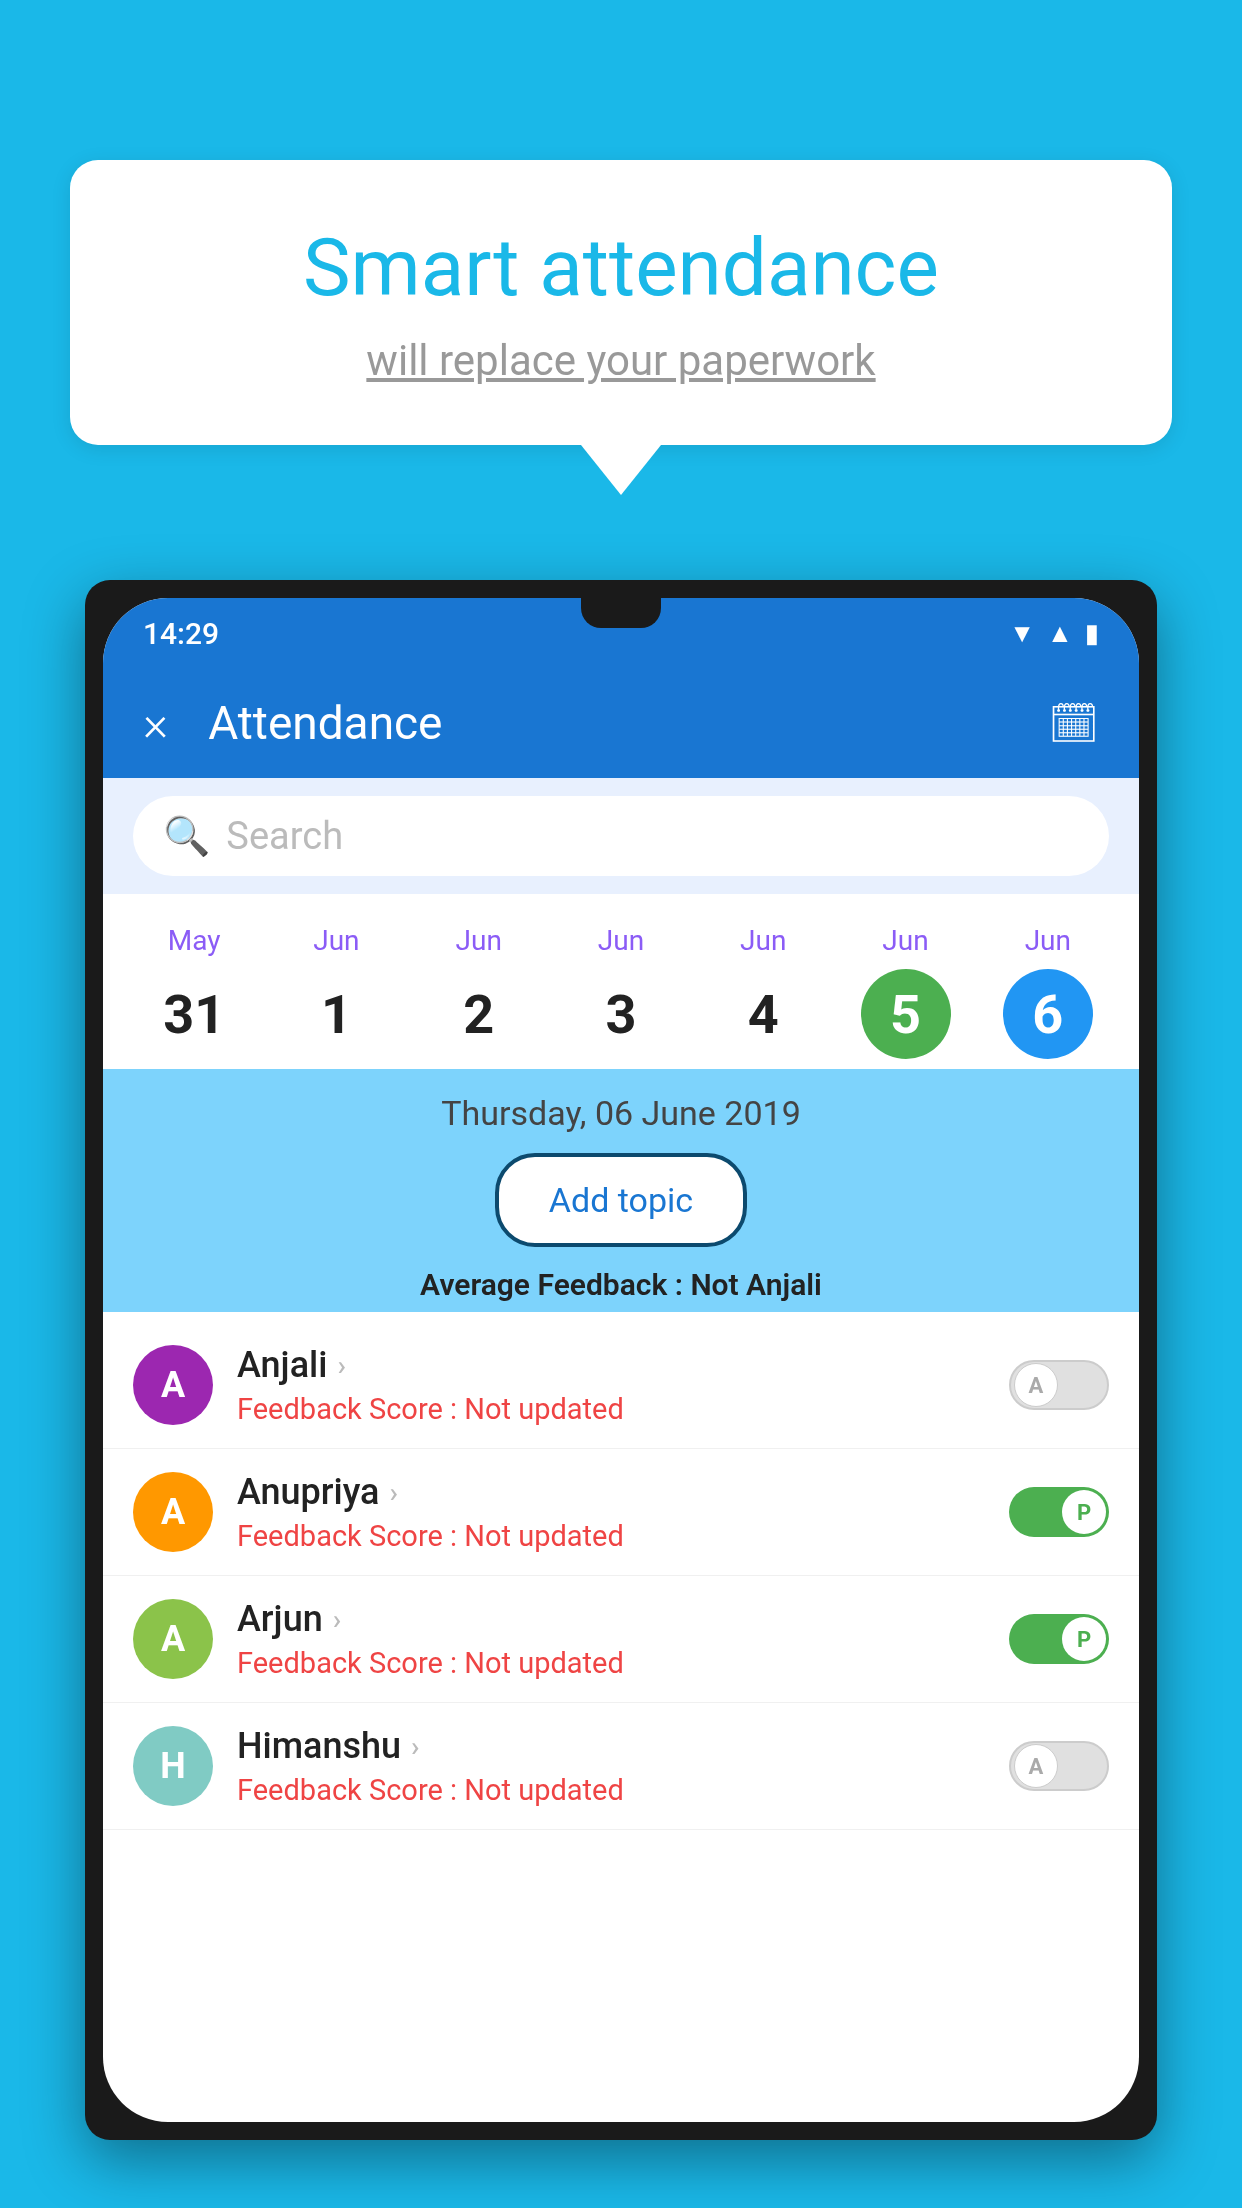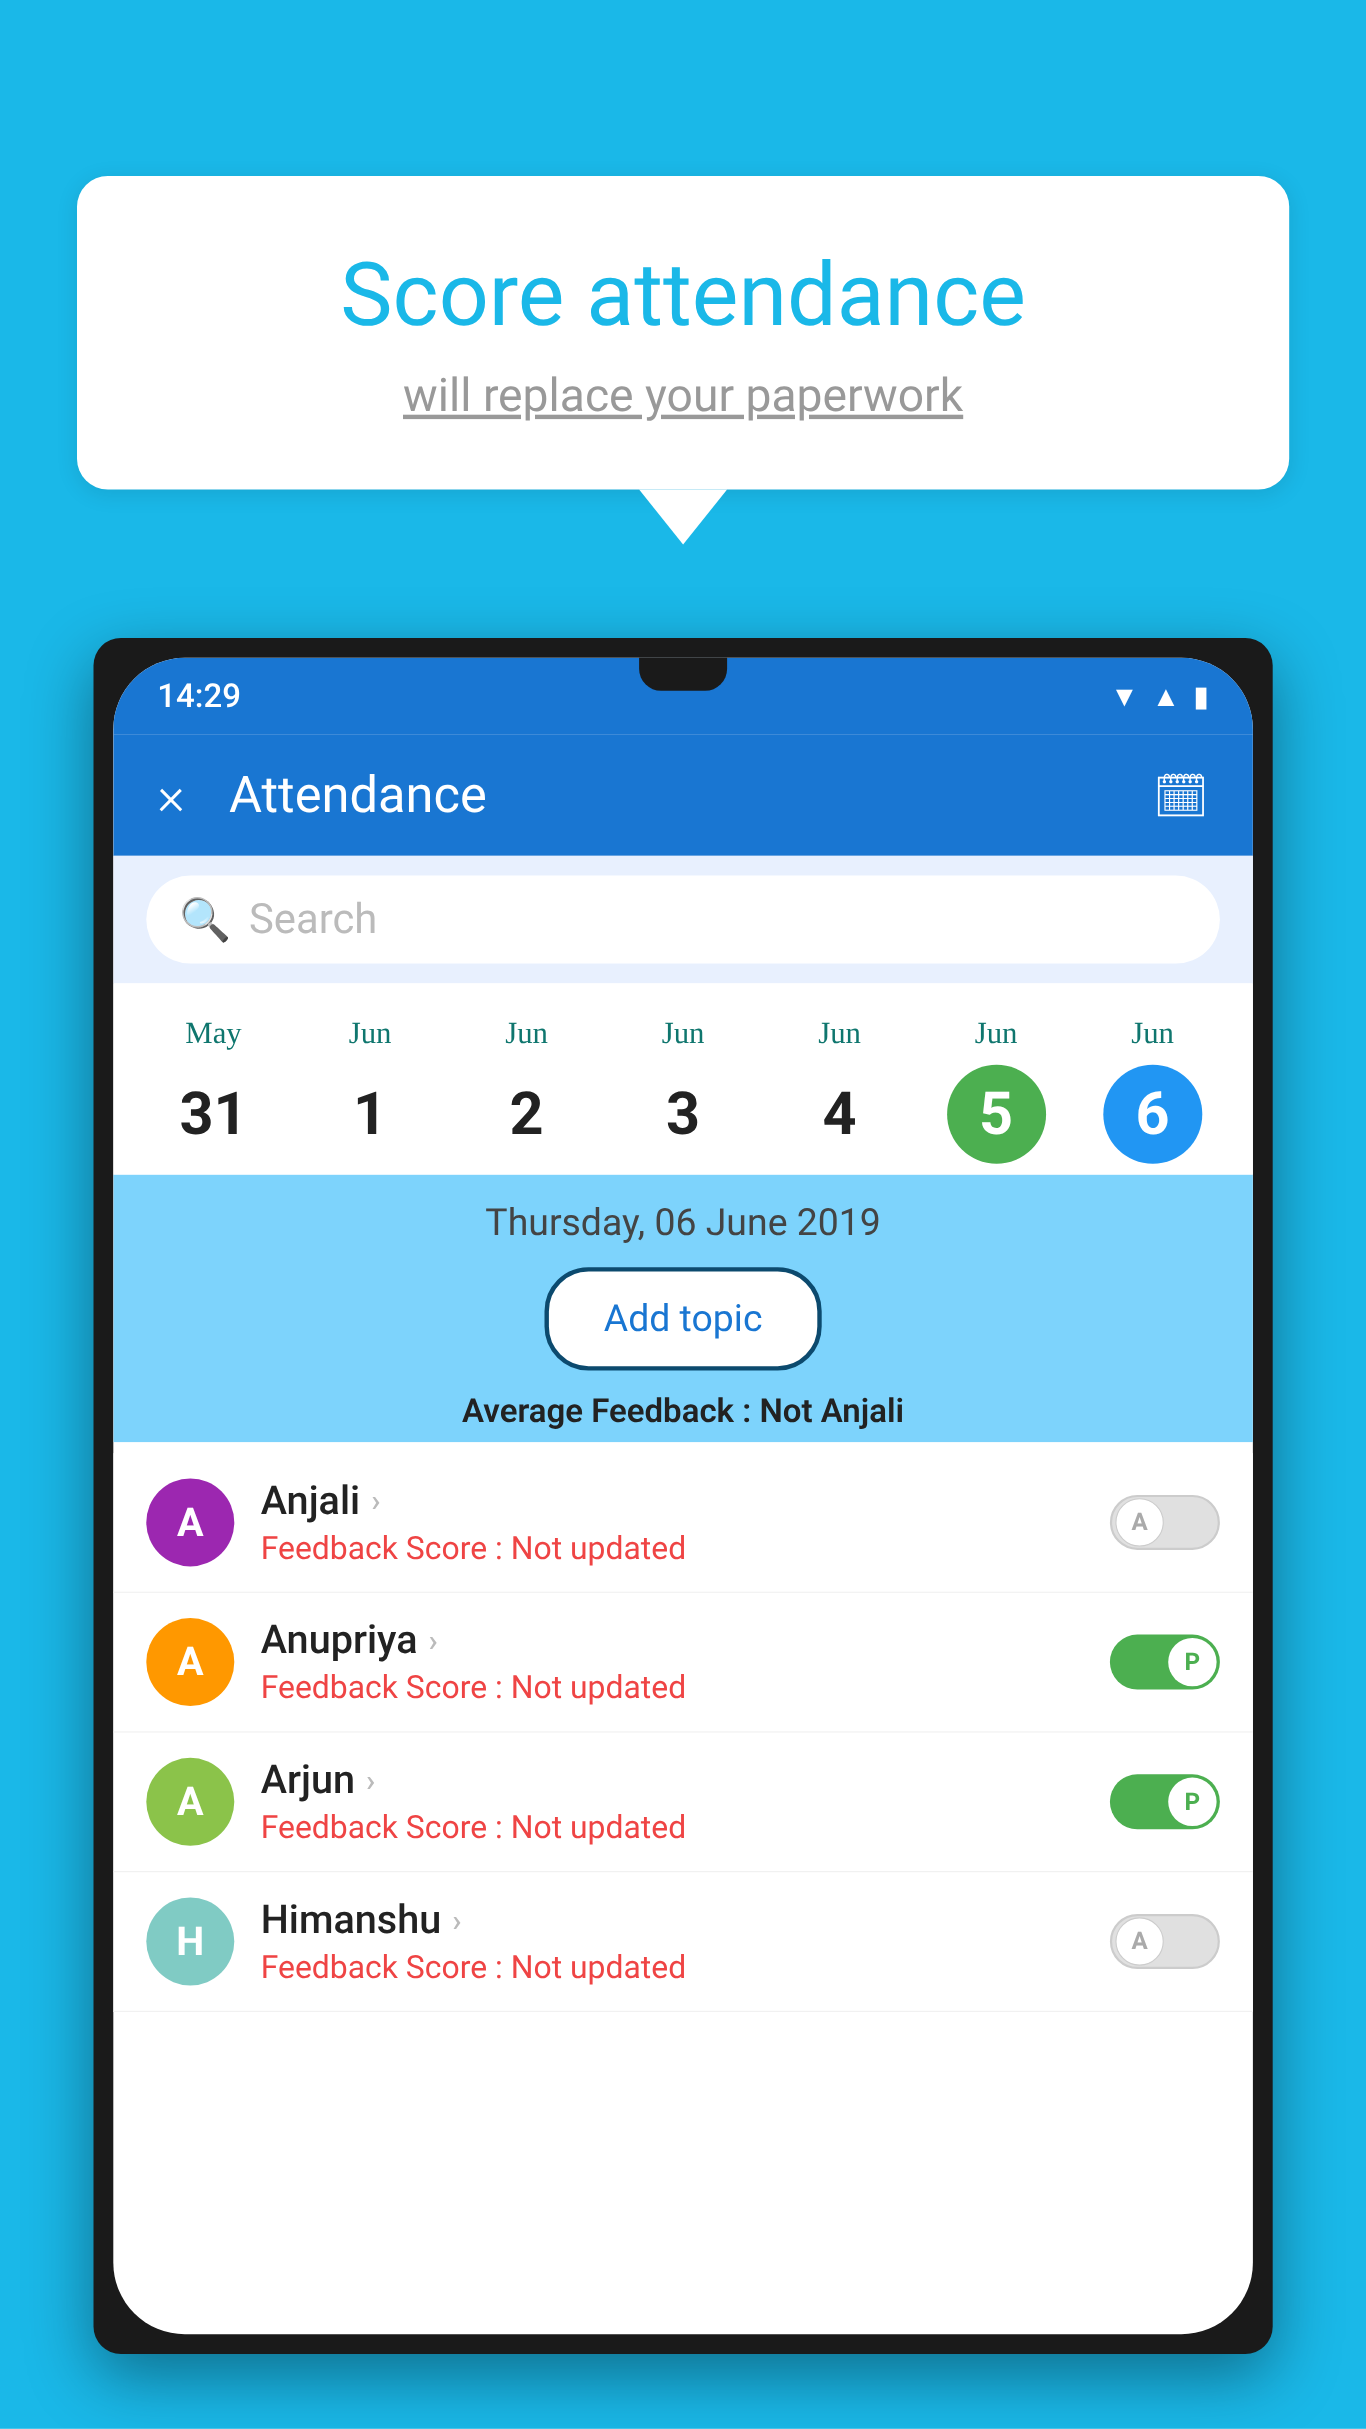--- a/index.html
+++ b/index.html
@@ -186,23 +186,22 @@
     .calendar-cell {
       flex: 1;
       display: flex;
       flex-direction: column;
       align-items: center;
       padding: 10px 0;
     }
 
     .cal-month {
       font-size: 28px;
-      color: #0f766e;
+      color: #8b5cf6;
       margin-bottom: 12px;
-      font-family: Liberation Serif, serif;
     }
 
     .cal-date {
       font-size: 54px;
       font-weight: 700;
       color: #222;
       width: 90px;
       height: 90px;
       display: flex;
       align-items: center;
@@ -354,21 +353,21 @@
 
     .toggle-knob.on {
       color: #4caf50;
     }
   </style>
 </head>
 <body>
 
 <div class="speech-bubble-container">
   <div class="speech-bubble">
-    <div class="bubble-title">Score attendance</div>
+    <div class="bubble-title">Smart attendance</div>
     <div class="bubble-subtitle">will replace your paperwork</div>
   </div>
   <div class="speech-bubble-tail"></div>
 </div>
 
 <div class="phone-container">
   <div class="phone-outer">
     <div class="notch"></div>
     <div class="phone-inner">
 

